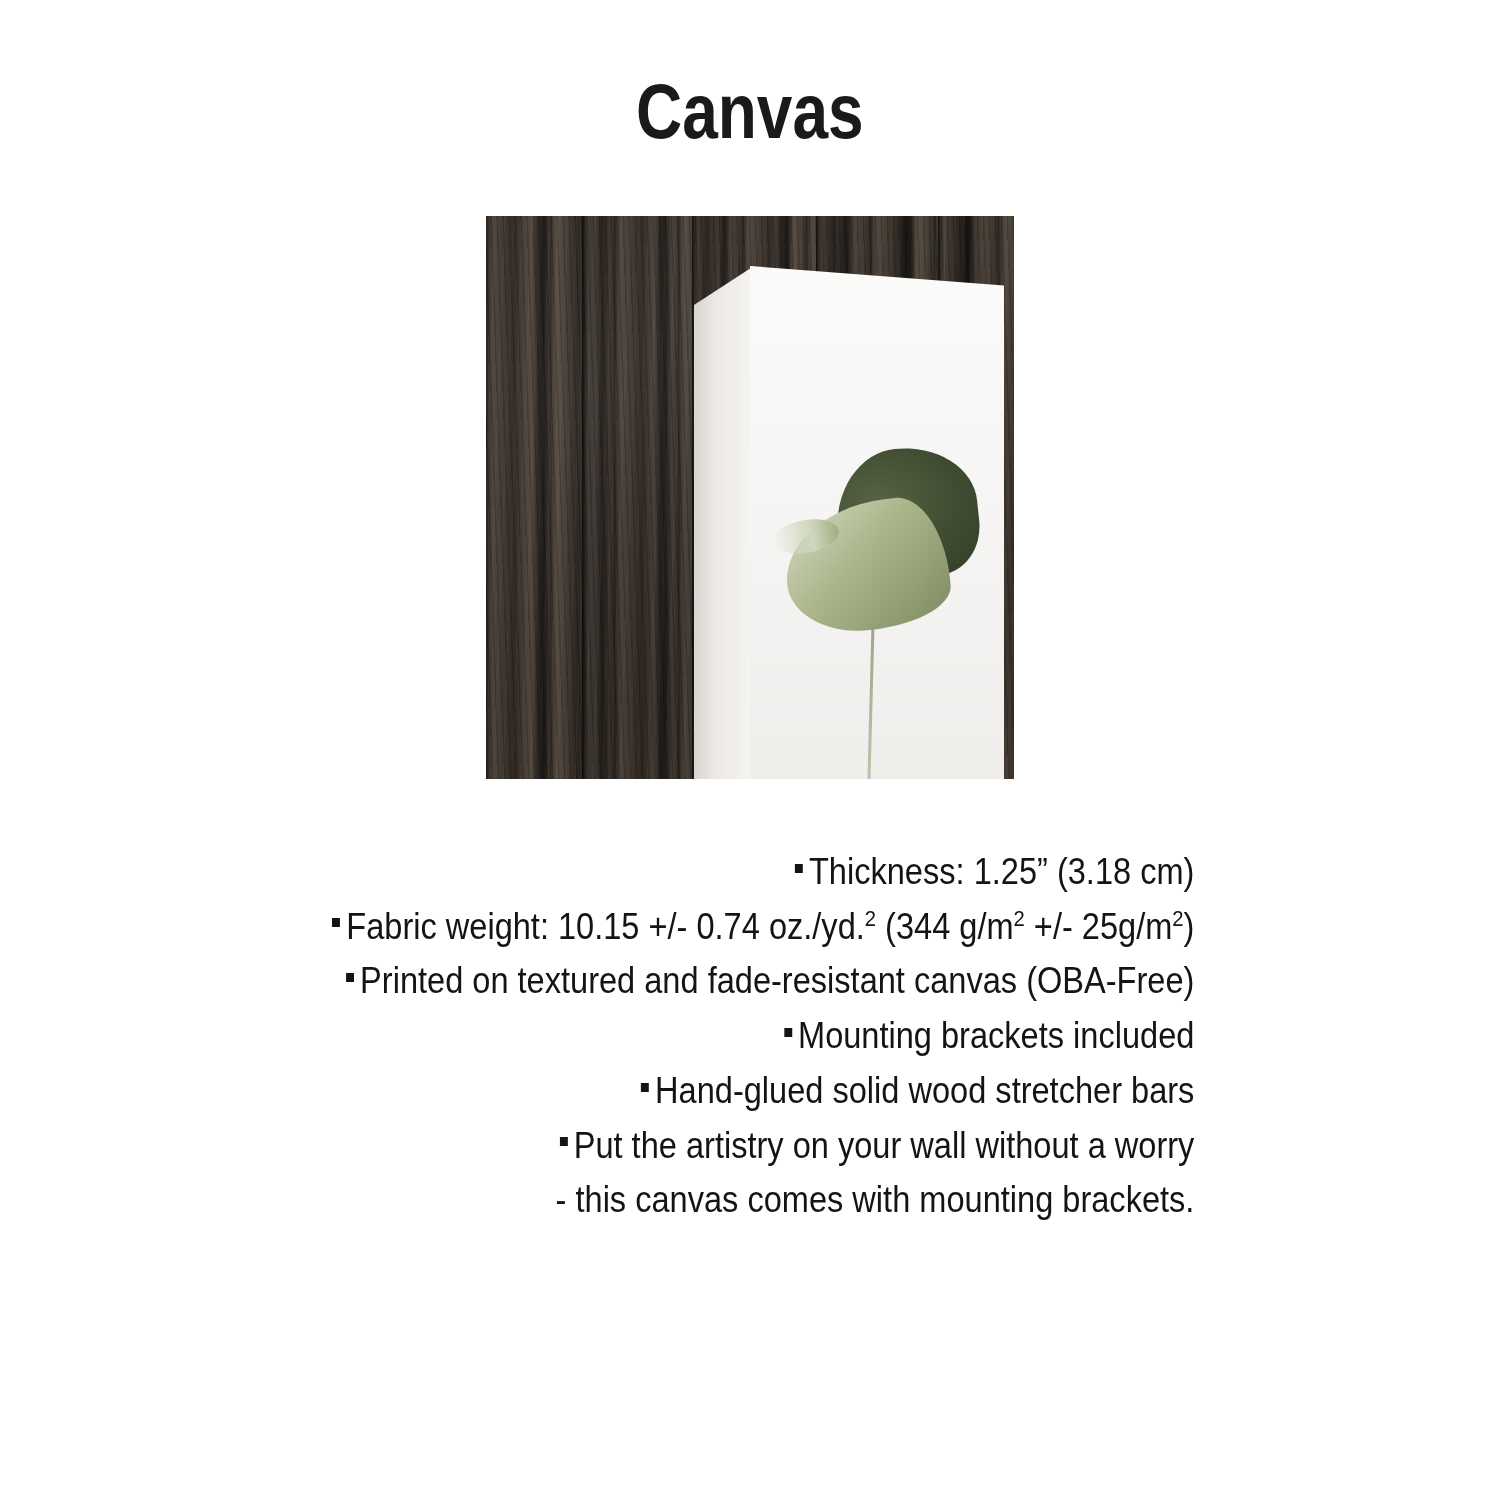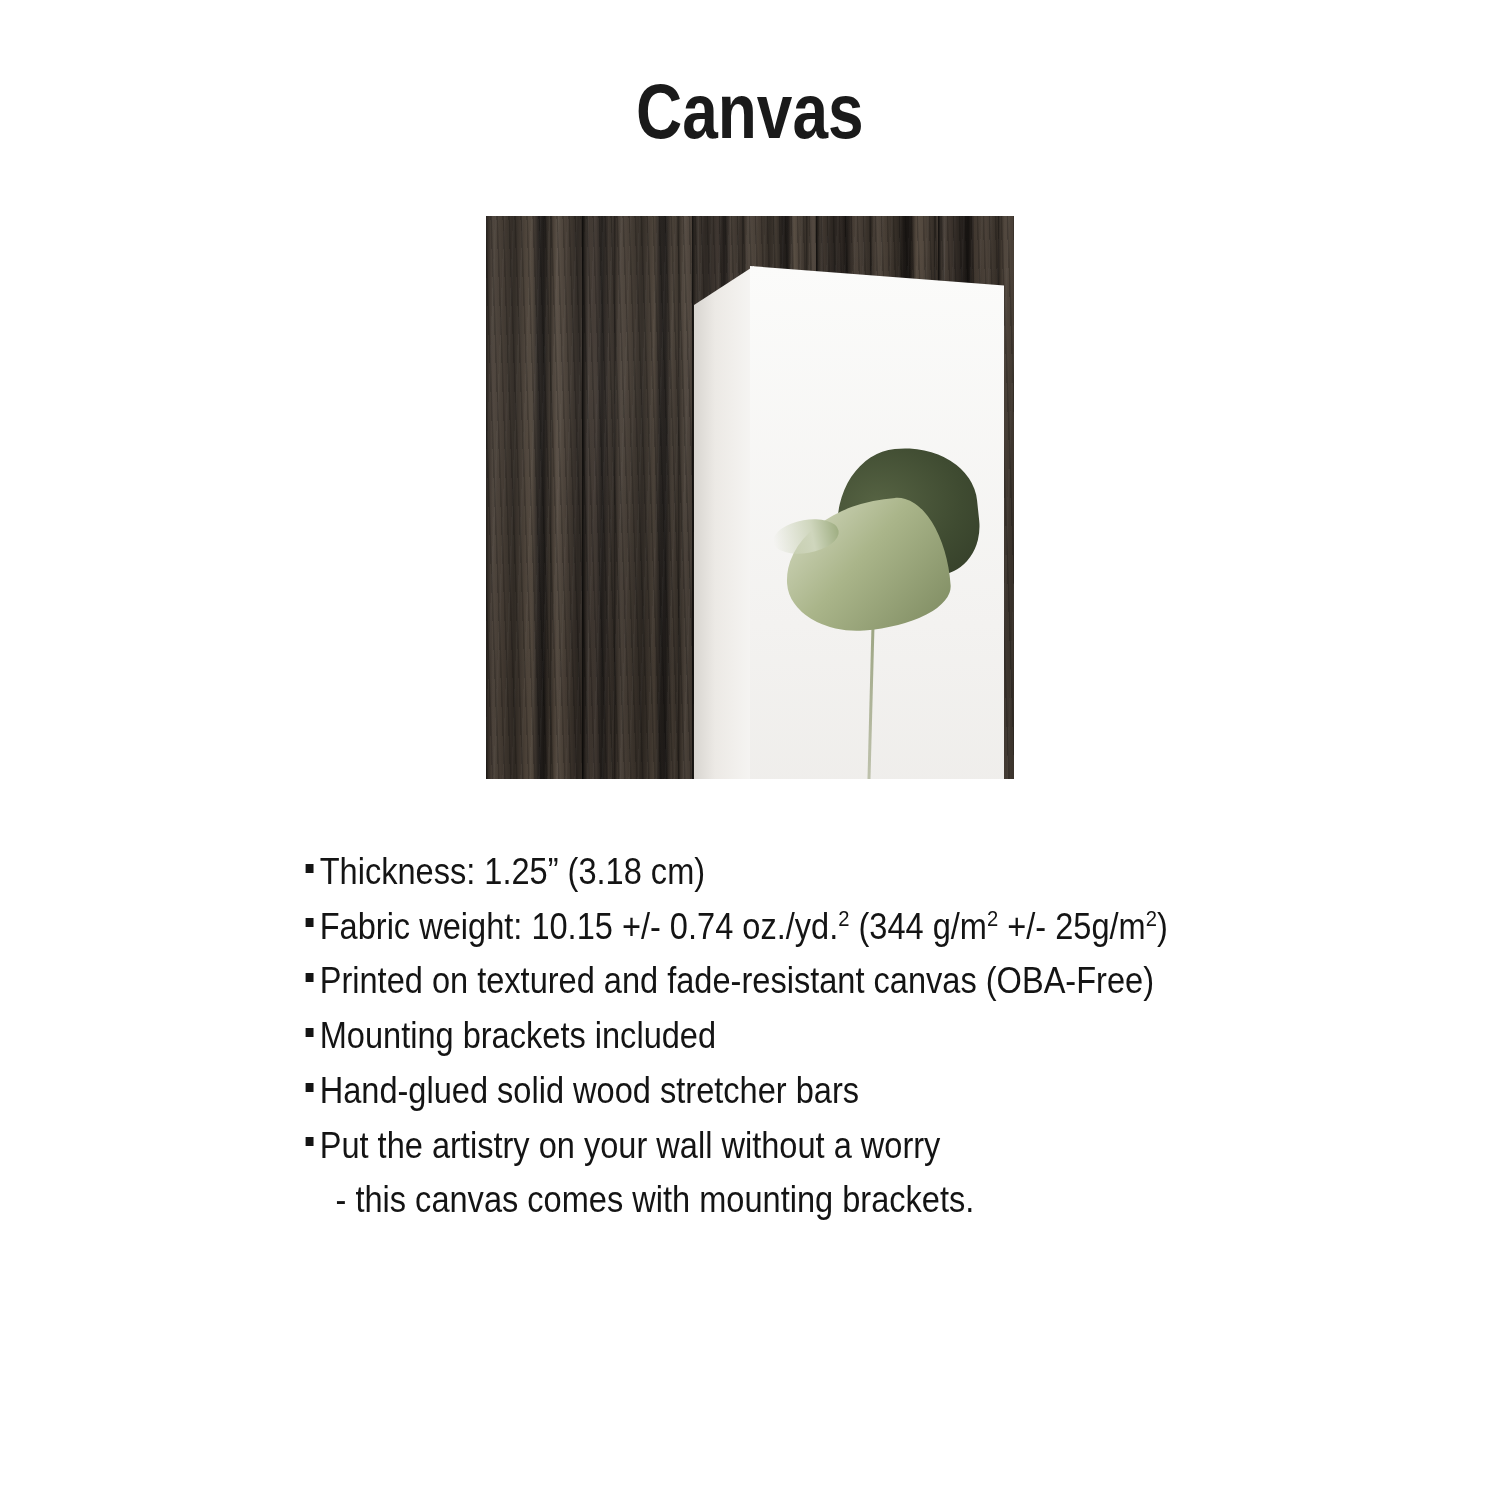--- a/index.html
+++ b/index.html
@@ -16,20 +16,21 @@
     position: relative;
   }
 
   .page {
     width: 1500px;
     height: 1228px;
     position: relative;
     display: flex;
     flex-direction: column;
     align-items: center;
+    text-align: right;
   }
 
   .title {
     margin-top: 72px;
     font-size: 78px;
     font-weight: bold;
     letter-spacing: 0px;
     line-height: 1;
     color: #1a1a1a;
     font-family: "Liberation Sans", sans-serif;

